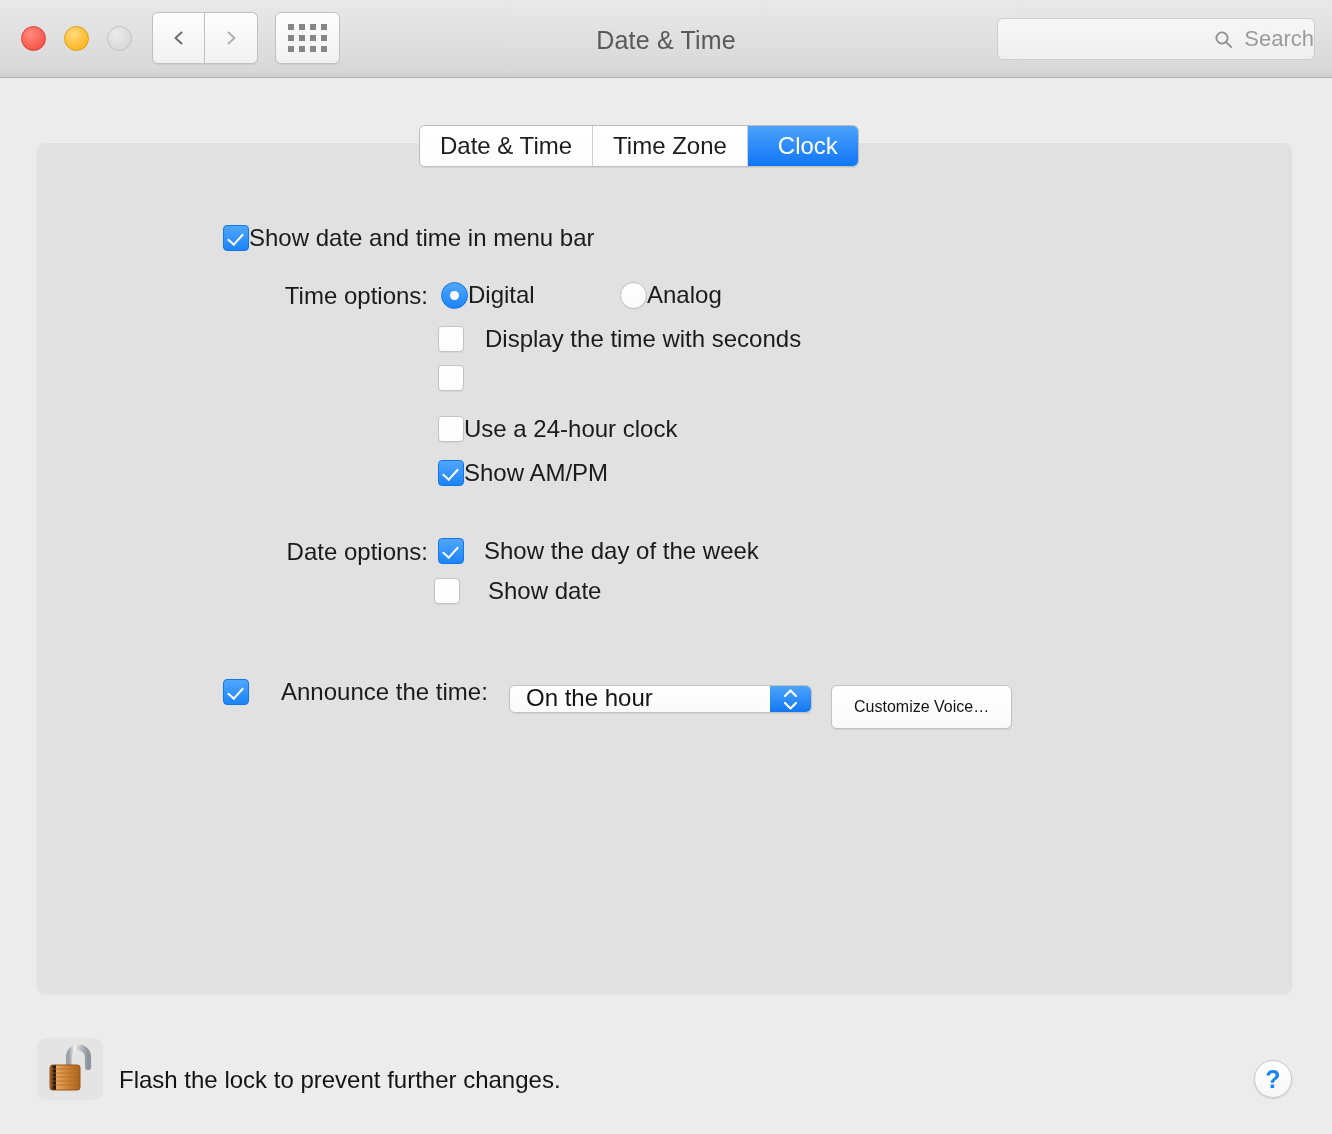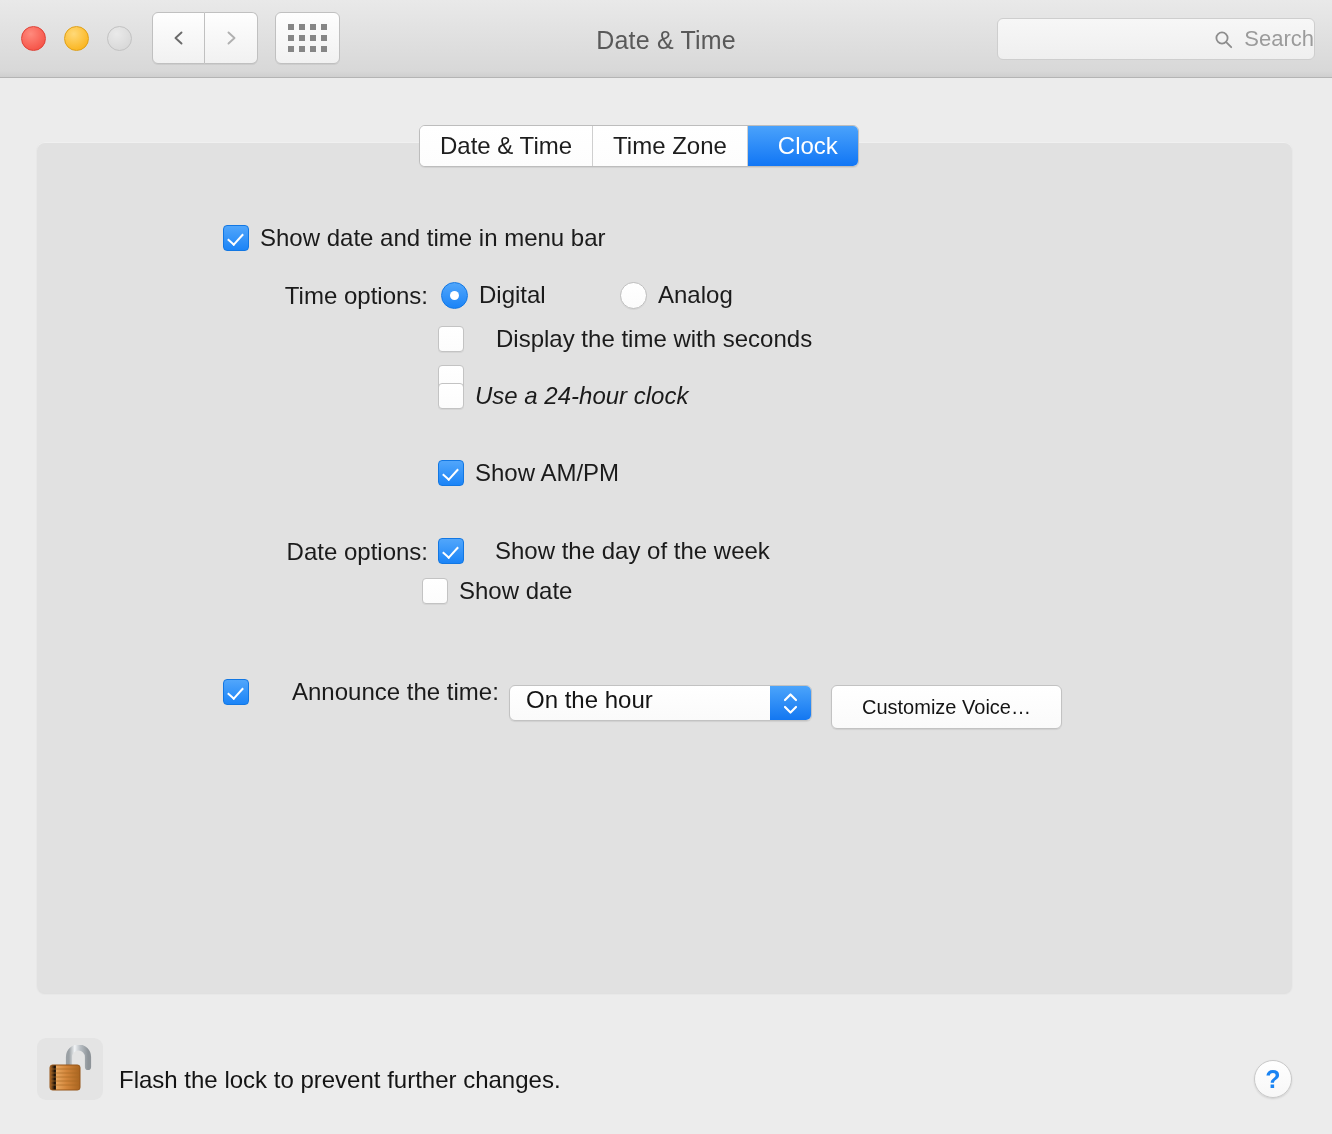--- a/index.html
+++ b/index.html
@@ -210,33 +210,32 @@
     left: 50%; top: 50%;
     width: 9px; height: 9px;
     margin: -4.5px 0 0 -4.5px;
     border-radius: 50%;
     background: #ffffff;
   }
 
   .ctl-label {
     font-size: 24px;
     color: #1b1b1b;
-    margin-left: 11px;
     white-space: nowrap;
   }
 
   
   .popup {
     position: absolute;
-    width: 303px; height: 36px;
+    width: 303px; height: 28px;
     background: linear-gradient(to bottom, #ffffff, #fafafa);
     border: 1px solid #c2c2c2;
     border-radius: 6px;
     box-sizing: border-box;
-    display: flex; align-items: flex-start;
+    display: flex; align-items: flex-end;
     box-shadow: 0 1px 1px rgba(0,0,0,0.08);
     overflow: hidden;
   }
   .popup .pval {
     font-size: 24px;
     color: #141414;
     padding-left: 16px;
     white-space: nowrap;
   }
   .popup .stepper {
@@ -246,27 +245,27 @@
     background: linear-gradient(to bottom, #4ba4fb, #1377f1);
     display: flex; flex-direction: column;
     align-items: center; justify-content: center;
     gap: 3px;
   }
   .stepper svg { display: block; }
 
   .pushbtn {
     position: absolute;
     height: 44px;
-    padding: 0 30px;
+    padding: 0 22px;
     background: linear-gradient(to bottom, #ffffff, #fafafa);
     border: 1px solid #c2c2c2;
     border-radius: 6px;
     box-sizing: border-box;
     display: flex; align-items: center; justify-content: center;
-    font-size: 20px;
+    font-size: 16px;
     color: #141414;
     box-shadow: 0 1px 1px rgba(0,0,0,0.08);
     white-space: nowrap;
   }
 
   
   .lockbtn {
     position: absolute;
     left: 37px; top: 1038px;
     width: 66px; height: 62px;
@@ -374,36 +373,36 @@
     <span class="ctl-label">Analog</span>
   </div>
 
   <div class="row" style="left:438px; top:325px;gap:21px;">
     <div class="cb off"></div>
     <span class="ctl-label">Display the time with seconds</span>
   </div>
   <div class="row" style="left:438px; top:365px;">
     <div class="cb off"></div>
   </div>
-  <div class="row" style="left:438px; top:382px;font-style:italic;">
+  <div class="row" style="left:438px; top:415px;">
     <div class="cb off"></div>
     <span class="ctl-label">Use a 24-hour clock</span>
   </div>
   <div class="row" style="left:438px; top:459px;">
     <div class="cb on"></div>
     <span class="ctl-label">Show AM/PM</span>
   </div>
 
   <div class="labelcell" style="position:absolute; left:263px; top:538px; width:165px;">Date options:</div>
 
   <div class="row" style="left:438px; top:537px;gap:20px;">
     <div class="cb on"></div>
     <span class="ctl-label">Show the day of the week</span>
   </div>
-  <div class="row" style="left:422px; top:577px;">
+  <div class="row" style="left:434px; top:577px;gap:28px;">
     <div class="cb off"></div>
     <span class="ctl-label">Show date</span>
   </div>
 
   <div class="row" style="left:223px; top:678px;gap:32px;">
     <div class="cb on"></div>
     <span class="ctl-label">Announce the time:</span>
   </div>
 
   <div class="popup" style="left:509px; top:685px;">

